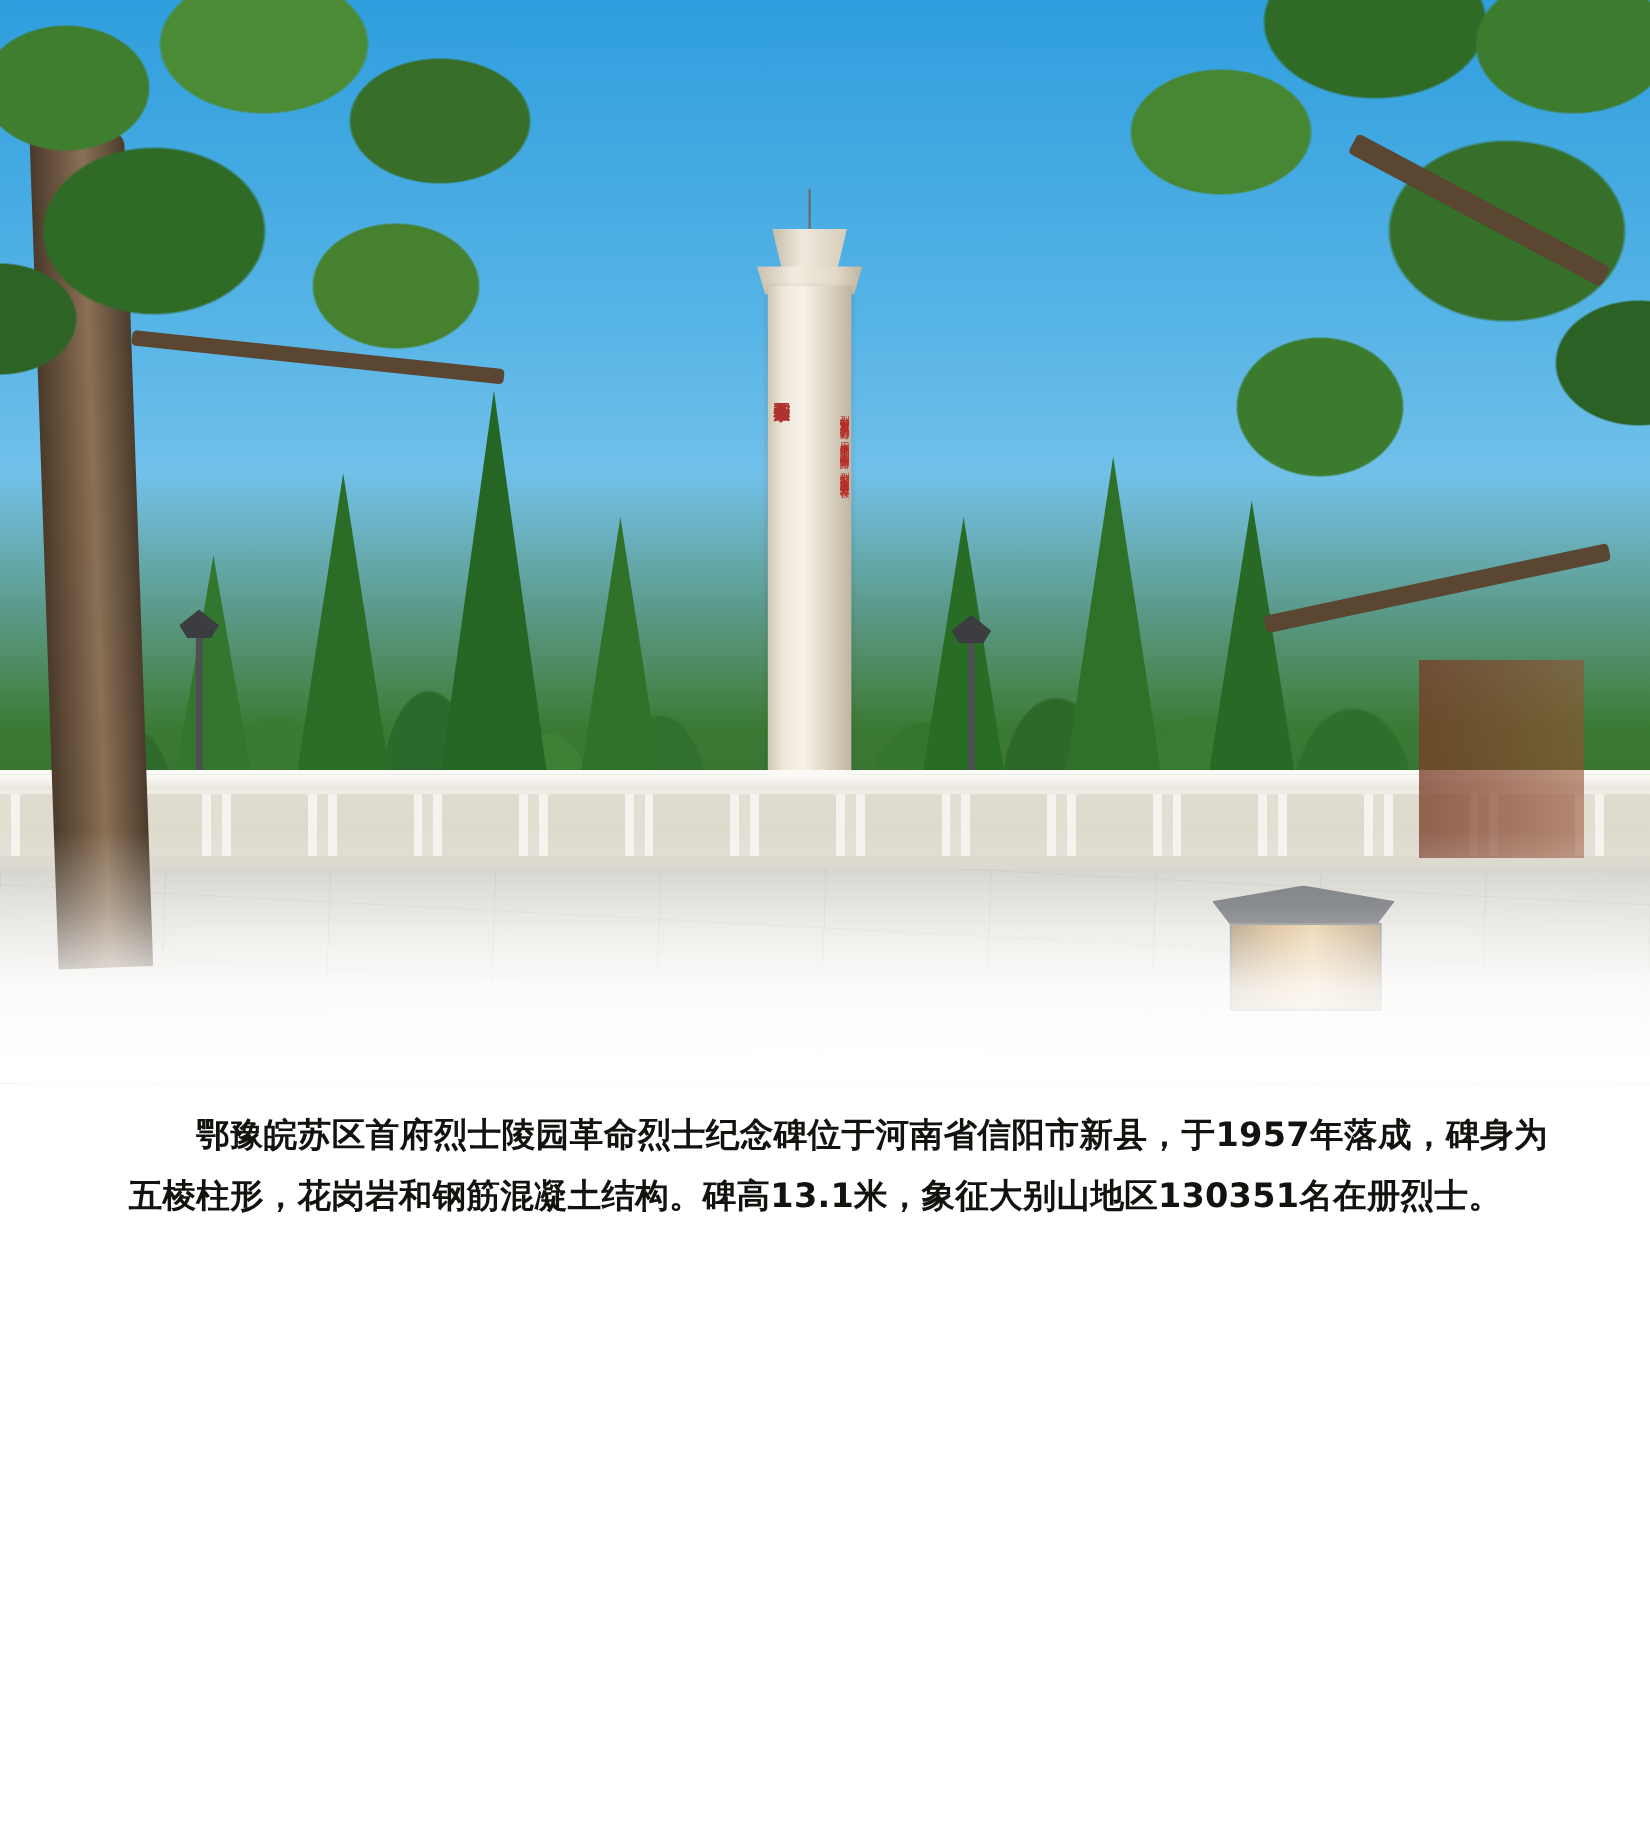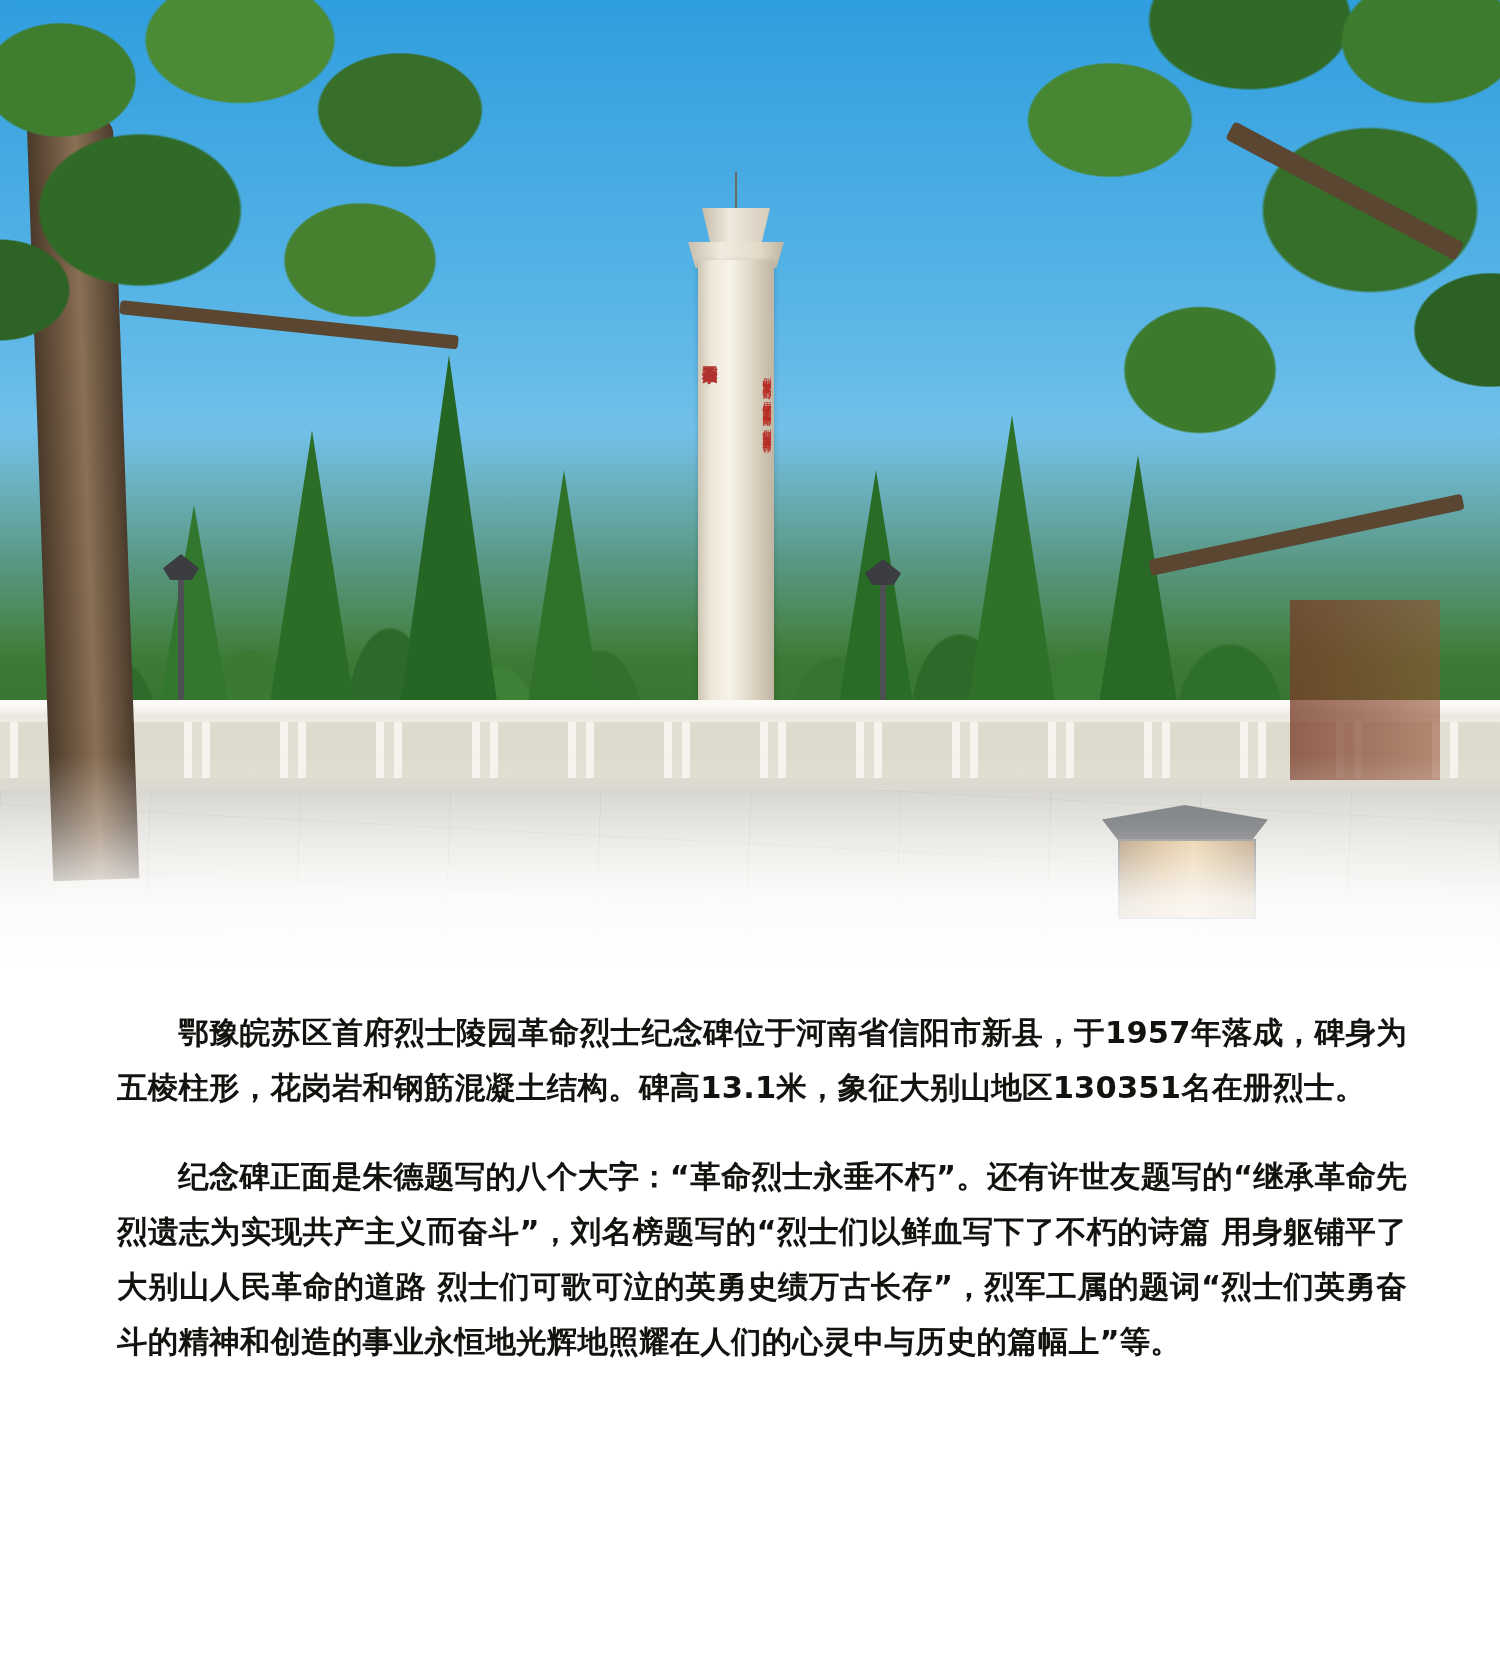--- a/index.html
+++ b/index.html
@@ -399,17 +399,16 @@
     <div class="branch" style="left:1150px; top:560px; width:320px; height:16px; transform: rotate(-12deg);"></div>
     <div class="branch" style="left:1230px; top:120px; width:260px; height:20px; transform: rotate(28deg);"></div>
 
     <div class="photo-vignette"></div>
     <div class="photo-fade"></div>
   </div>
 
   <div class="article">
     <div class="article-inner">
       <p class="para">鄂豫皖苏区首府烈士陵园革命烈士纪念碑位于河南省信阳市新县，于1957年落成，碑身为五棱柱形，花岗岩和钢筋混凝土结构。碑高13.1米，象征大别山地区130351名在册烈士。</p>
-      <p class="para">纪念碑正面是朱德题写的八个大字：“革命烈士永垂不朽”。还有许世友题写的“继承革命先烈遗志为实现共产主义而奋斗”，刘名榜题写的“烈士们以鲜血写下了不朽的诗篇 用身躯铺平了大别山人民革命的道路 烈士们可歌可泣的英勇史绩万古长存”，烈军工属的题词“烈士们英勇奋斗的精神和创造的事业永恒地光辉地照耀在人们的心灵中与历史的篇幅上”等。</p>
     </div>
   </div>
 
 </div>
 
 </body></html>

